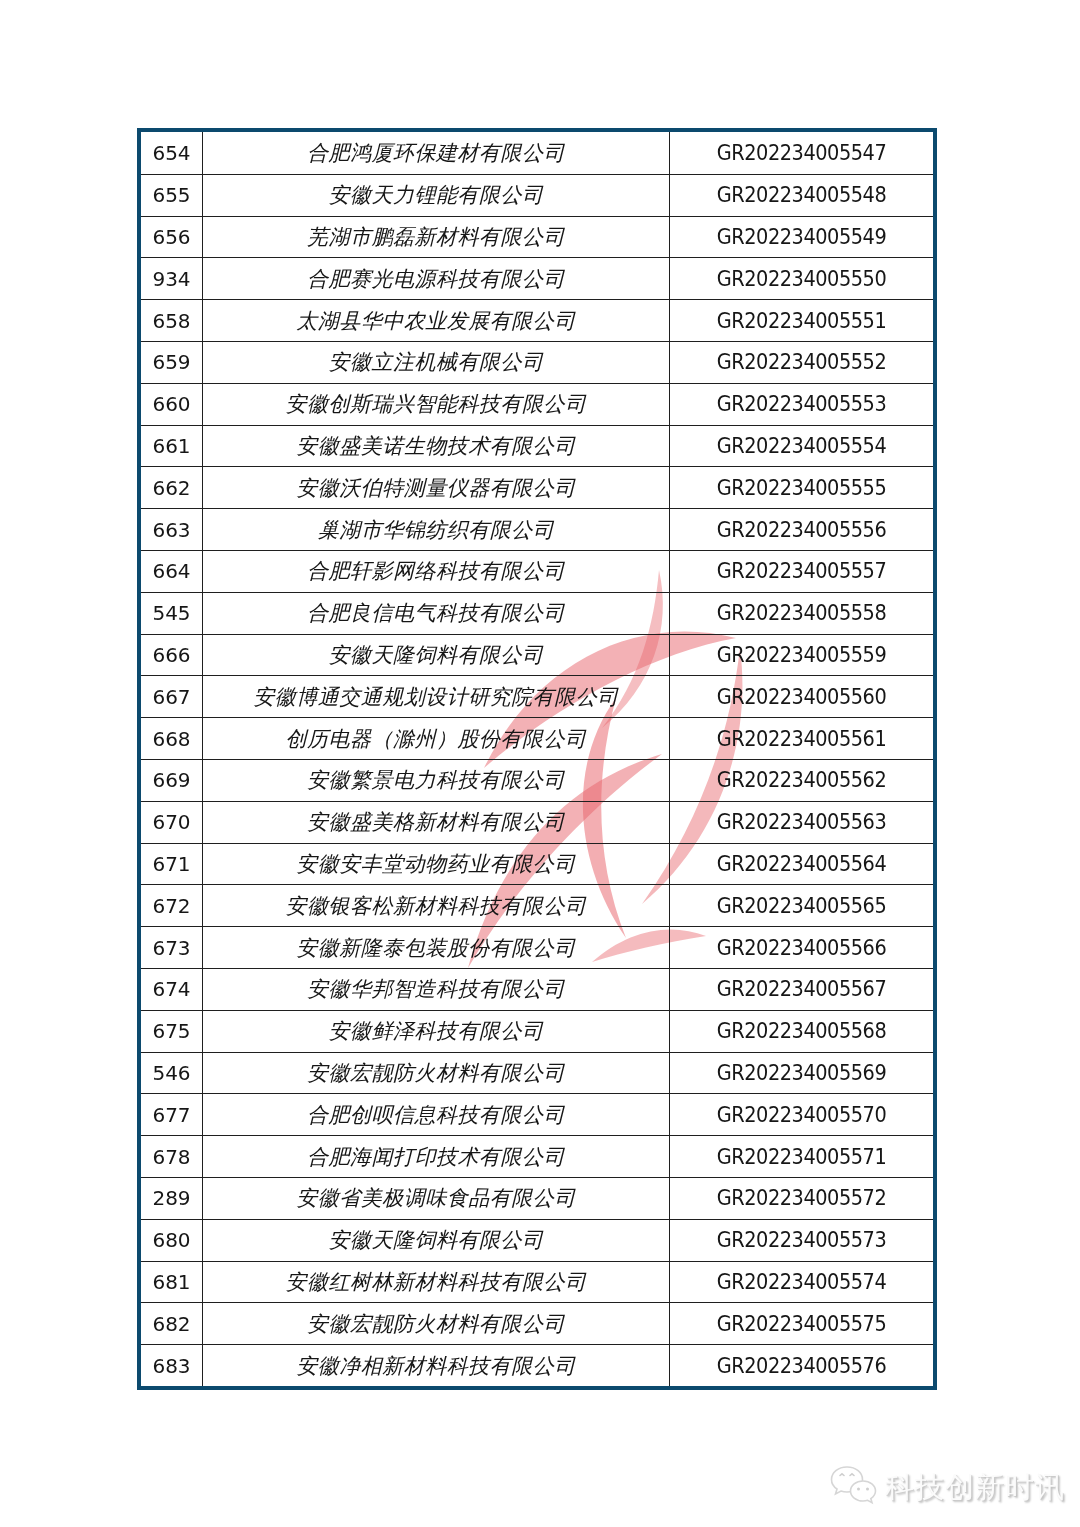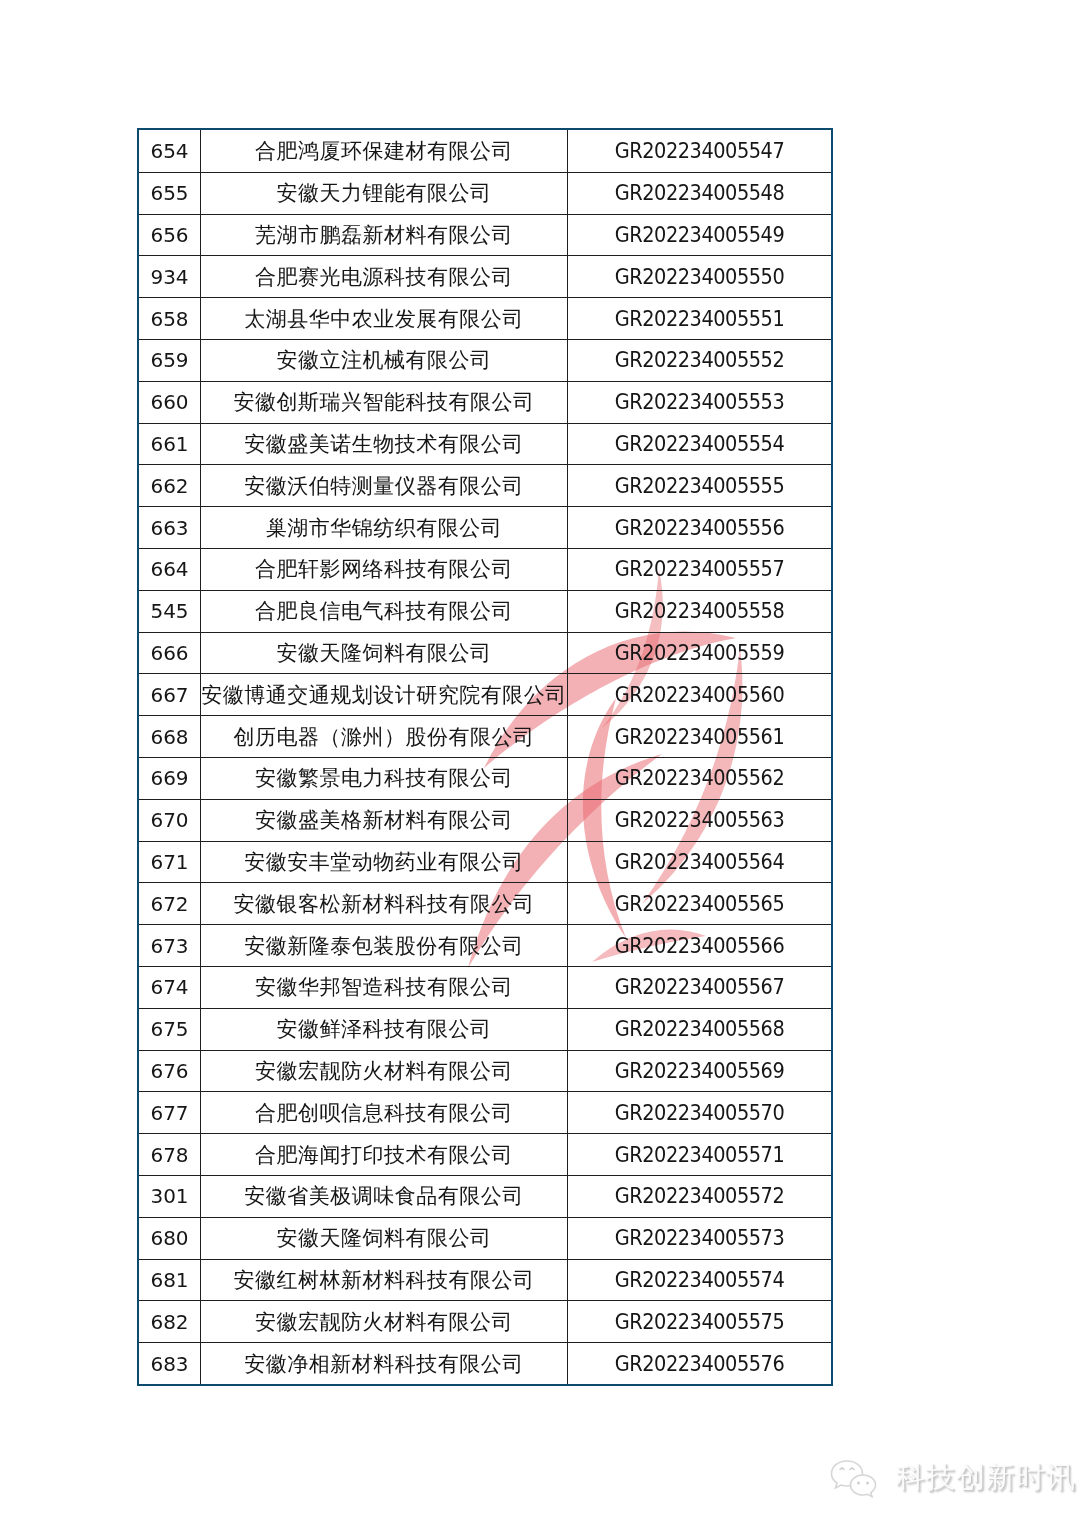--- a/index.html
+++ b/index.html
@@ -15,23 +15,23 @@
     position:absolute;
     left:453px;top:570px;
     width:302px;height:400px;
     z-index:0;
     color:var(--wm,#e8646b);
   }
   
   .cert-table{
     position:absolute;
     left:137px;top:128px;
-    width:696px;
+    width:800px;
     z-index:1;
-    border:2px solid #0c4a6e;
+    border:4px solid #0c4a6e;
     box-sizing:border-box;
     background:transparent;
   }
   .row{
     display:flex;
     height:41.8px;
     box-sizing:border-box;
     border-top:1px solid #1f1f1f;
   }
   .row:first-child{border-top:none;}
@@ -46,35 +46,36 @@
   .cell.idx{
     width:62px;
     border-right:1px solid #1f1f1f;
     font-size:20px;
   }
   .cell.name{
     flex:1;
     border-right:1px solid #1f1f1f;
     font-size:21px;
     letter-spacing:0.5px;
+    font-style:italic;
   }
   .cell.code{
     width:263px;
     font-size:21px;
     letter-spacing:-0.5px;
     transform:scaleX(0.92);
   }
   
   .footer{
     position:absolute;
     left:828px;top:1458px;
     height:50px;
     display:flex;
-    align-items:flex-start;
-    gap:18px;
+    align-items:flex-end;
+    gap:7px;
     z-index:1;
   }
   .footer .brand-text{
     font-size:29px;
     letter-spacing:1px;
     color:#fbfbfb;
     text-shadow:2px 2px 2px #c2c2c2, 1px 1px 0 #d8d8d8;
     white-space:nowrap;
   }
   .wechat-icon{display:block;}
@@ -200,36 +201,36 @@
         <div class="cell idx">674</div>
         <div class="cell name">安徽华邦智造科技有限公司</div>
         <div class="cell code">GR202234005567</div>
       </div>
       <div class="row">
         <div class="cell idx">675</div>
         <div class="cell name">安徽鲜泽科技有限公司</div>
         <div class="cell code">GR202234005568</div>
       </div>
       <div class="row">
-        <div class="cell idx">676</div>
+        <div class="cell idx">546</div>
         <div class="cell name">安徽宏靓防火材料有限公司</div>
         <div class="cell code">GR202234005569</div>
       </div>
       <div class="row">
         <div class="cell idx">677</div>
         <div class="cell name">合肥创呗信息科技有限公司</div>
         <div class="cell code">GR202234005570</div>
       </div>
       <div class="row">
         <div class="cell idx">678</div>
         <div class="cell name">合肥海闻打印技术有限公司</div>
         <div class="cell code">GR202234005571</div>
       </div>
       <div class="row">
-        <div class="cell idx">301</div>
+        <div class="cell idx">289</div>
         <div class="cell name">安徽省美极调味食品有限公司</div>
         <div class="cell code">GR202234005572</div>
       </div>
       <div class="row">
         <div class="cell idx">680</div>
         <div class="cell name">安徽天隆饲料有限公司</div>
         <div class="cell code">GR202234005573</div>
       </div>
       <div class="row">
         <div class="cell idx">681</div>

